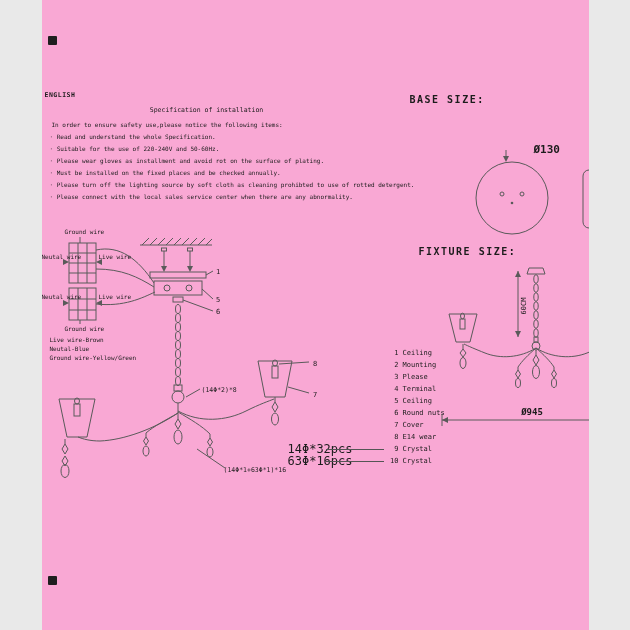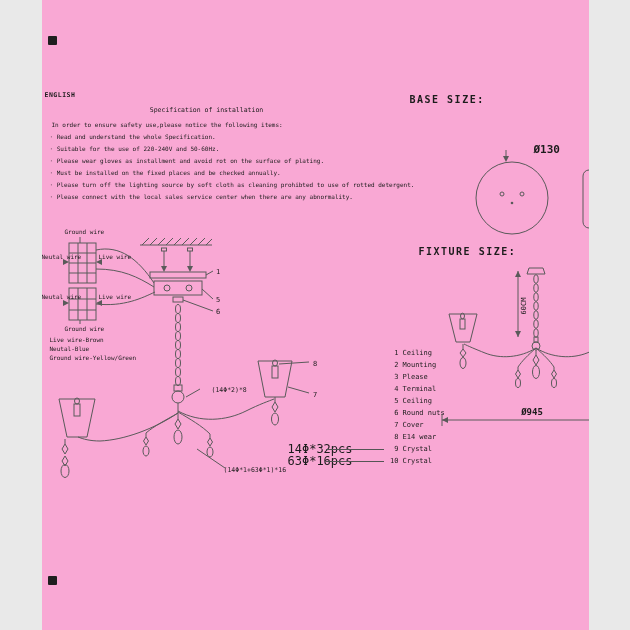--- a/index.html
+++ b/index.html
@@ -241,21 +241,21 @@
   <div class="abs wire-label" style="left:23px;top:228px">Ground wire</div>
   <div class="abs wire-label" style="left:0px;top:253px">Neutal wire</div>
   <div class="abs wire-label" style="left:57px;top:253px">Live wire</div>
   <div class="abs wire-label" style="left:0px;top:293px">Neutal wire</div>
   <div class="abs wire-label" style="left:57px;top:293px">Live wire</div>
   <div class="abs wire-label" style="left:23px;top:325px">Ground wire</div>
   <div class="abs legend-line" style="left:8px;top:336px">Live wire-Brown</div>
   <div class="abs legend-line" style="left:8px;top:345px">Neutal-Blue</div>
   <div class="abs legend-line" style="left:8px;top:354px">Ground wire-Yellow/Green</div>
 
-  <div class="abs ann" style="left:170px;top:386px">(14Φ*2)*8</div>
+  <div class="abs ann" style="left:160px;top:386px">(14Φ*2)*8</div>
   <div class="abs ann" style="left:182px;top:466px">(14Φ*1+63Φ*1)*16</div>
 
   <div class="abs parts-list">
     <div class="part-row">
         <span class="part-num">1</span>
         <span class="part-label">Ceiling</span>
       </div>
     <div class="part-row">
         <span class="part-num">2</span>
         <span class="part-label">Mounting</span>

